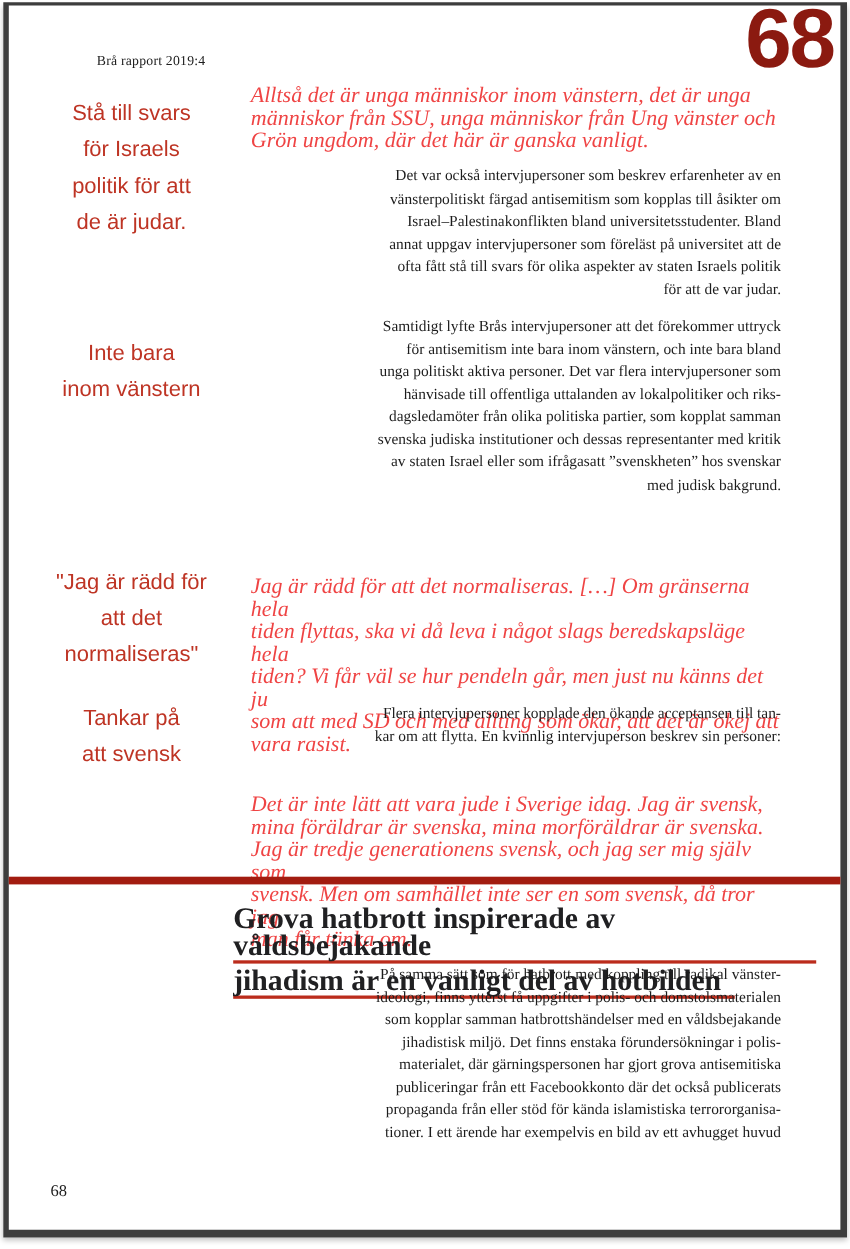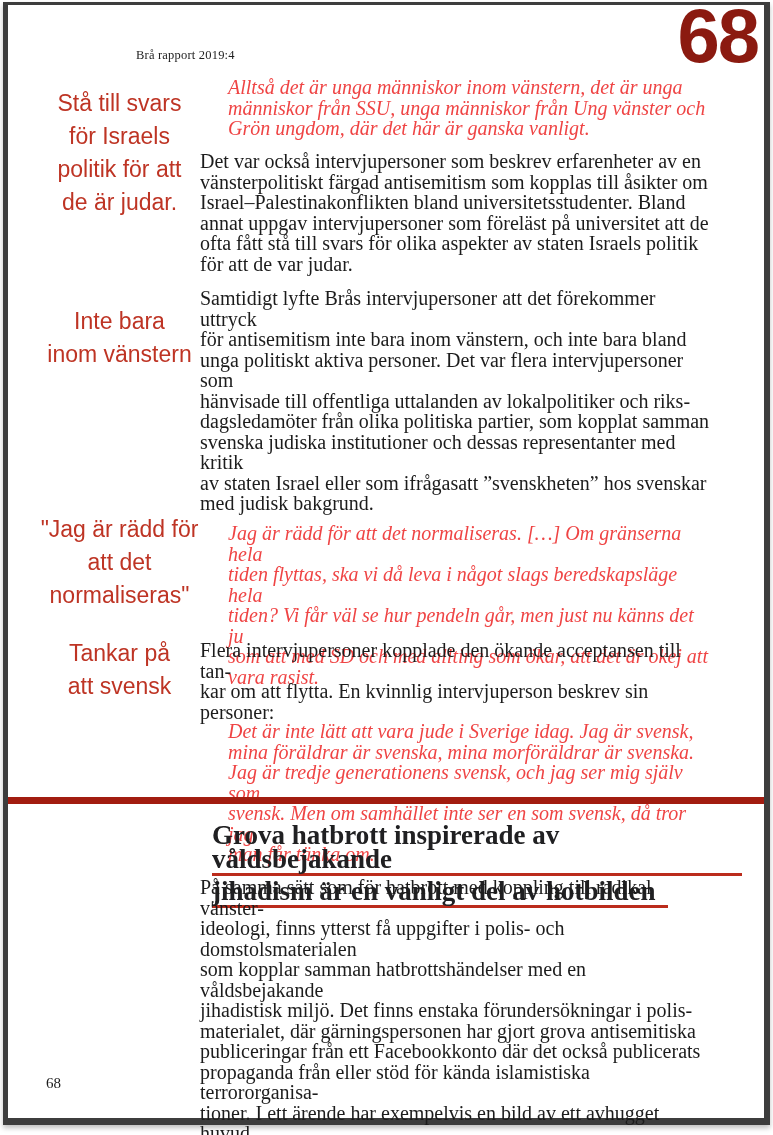--- a/index.html
+++ b/index.html
@@ -23,56 +23,56 @@
     border-width: 3px 6px 7px 5px;
     box-shadow: 0 3px 5px rgba(0,0,0,0.25);
   }
   .meta {
     position: absolute;
     left: 80px;
     top: 43px;
     font-size: 12.5px;
     color: #1d1d1d;
     letter-spacing: 0.2px;
-    margin-left: 48px;
   }
   .bignum {
     position: absolute;
     right: 6px;
     top: 2px;
     font-family: "Liberation Sans", sans-serif;
     font-weight: bold;
     font-size: 76px;
     line-height: 58px;
     letter-spacing: -2px;
     color: #8b1a10;
   }
   .mn {
     position: absolute;
     left: 14px;
     width: 195px;
     text-align: center;
     font-family: "Liberation Sans", sans-serif;
     color: #be3424;
-    font-size: 23px;
+    font-size: 20px;
     line-height: 33px;
     white-space: pre-line;
   }
   .mn.small {
     font-size: 22px;
     line-height: 30px;
   }
   .p {
     position: absolute;
     left: 192px;
     width: 510px;
-    font-size: 20px;
+    font-size: 14px;
     line-height: 20.5px;
     color: #1c1c1c;
     white-space: pre-line;
+    text-align: right;
   }
   .q {
     position: absolute;
     left: 220px;
     width: 480px;
     font-size: 20px;
     line-height: 20.5px;
     font-style: italic;
     color: #ef4444;
     white-space: pre-line;

